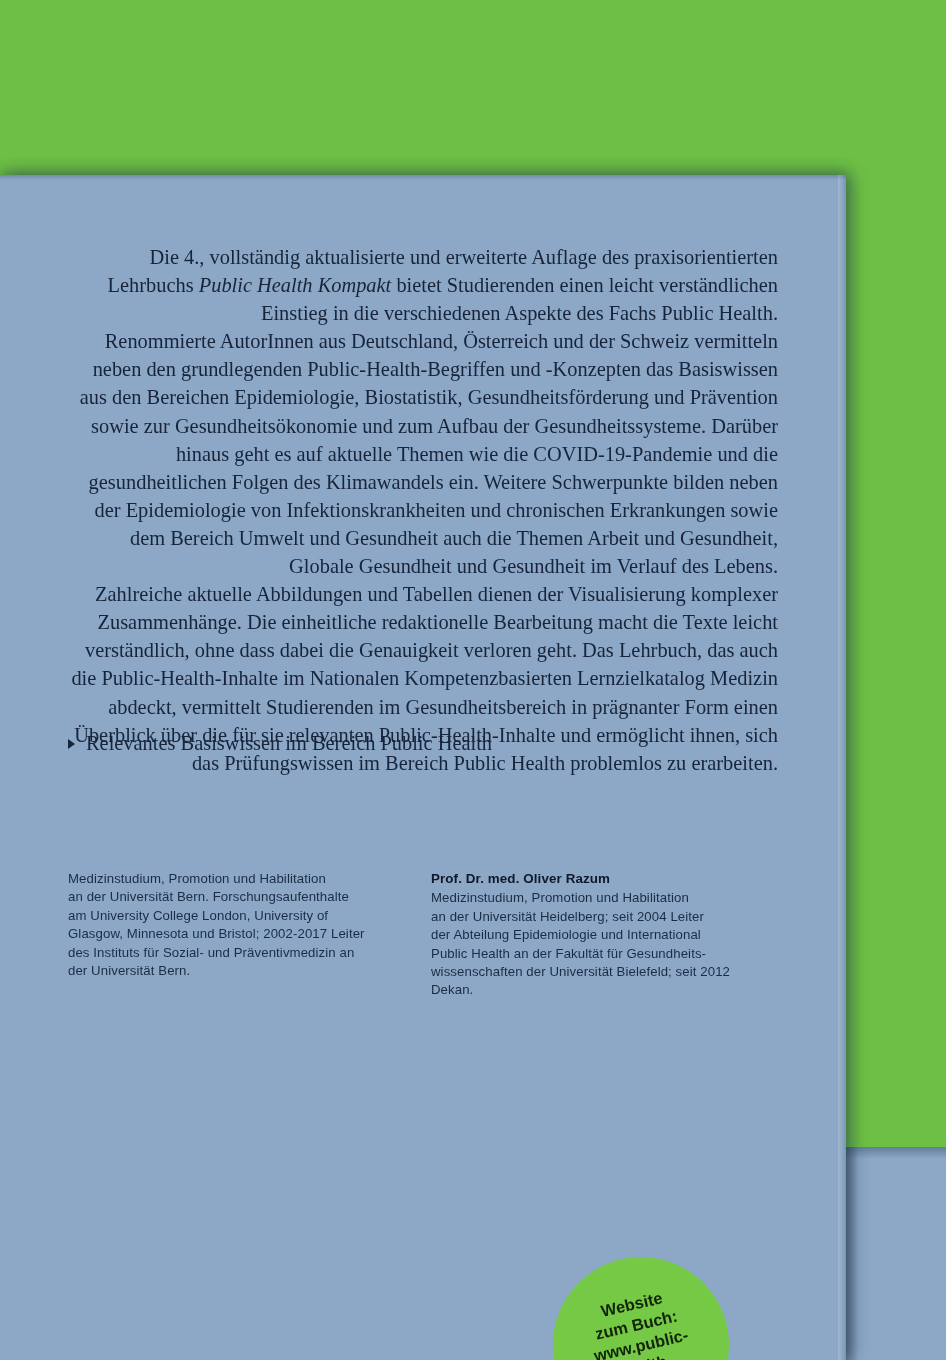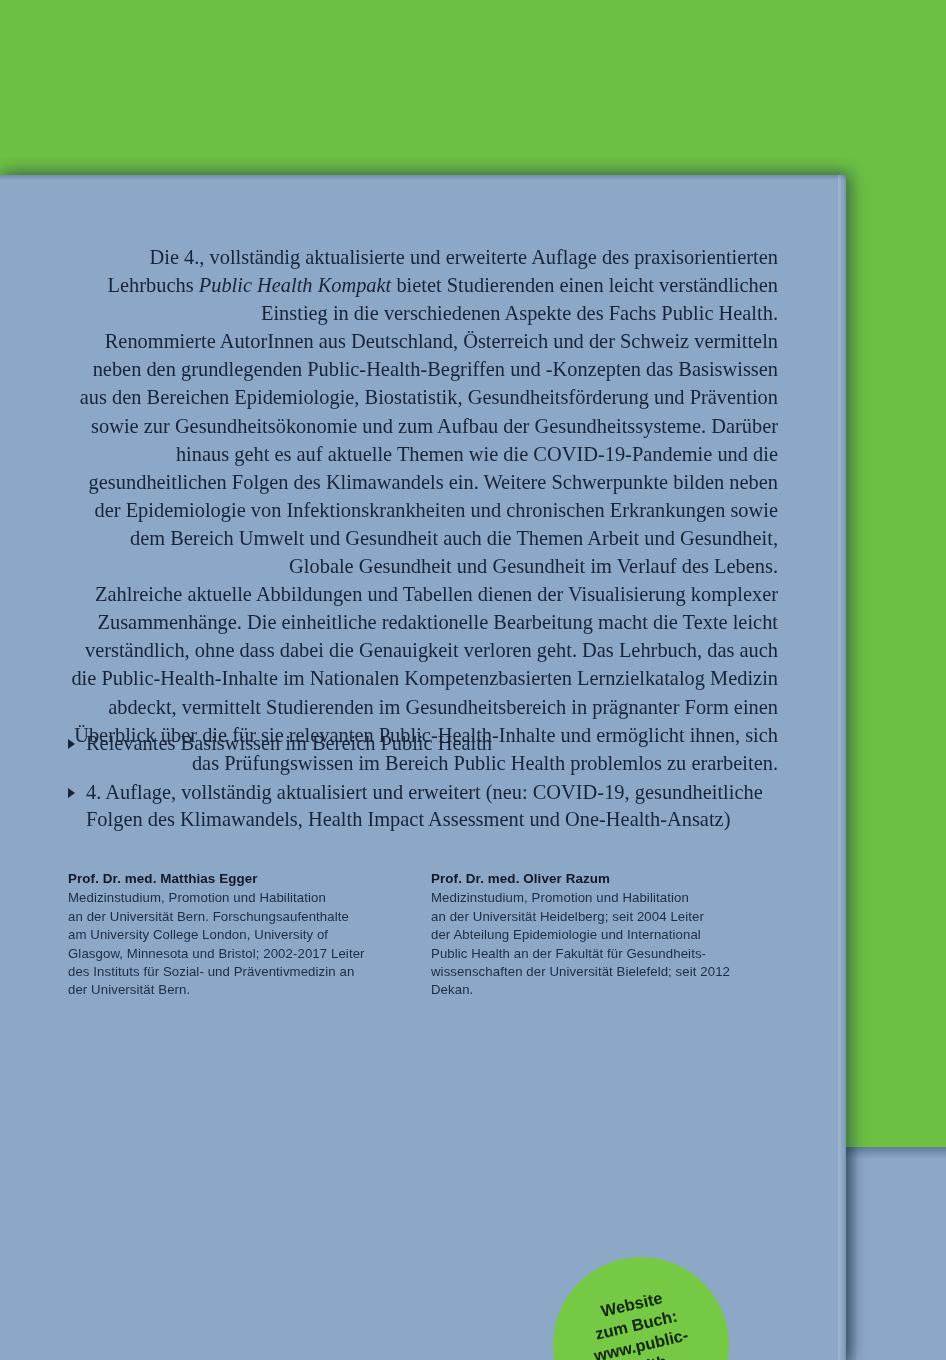--- a/index.html
+++ b/index.html
@@ -188,32 +188,25 @@
       <p>Zahlreiche aktuelle Abbildungen und Tabellen dienen der Visualisierung komplexer Zusammenhänge. Die einheitliche redaktionelle Bearbeitung macht die Texte leicht verständlich, ohne dass dabei die Genauigkeit verloren geht. Das Lehrbuch, das auch die Public-Health-Inhalte im Nationalen Kompetenzbasierten Lernzielkatalog Medizin abdeckt, vermittelt Studierenden im Gesundheitsbereich in prägnanter Form einen Überblick über die für sie relevanten Public-Health-Inhalte und ermöglicht ihnen, sich das Prüfungswissen im Bereich Public Health problemlos zu erarbeiten.</p>
     </div>
 
     <div class="bullets">
       <div class="bullet-row">
         <span class="bullet-mark">
             <i></i>
           </span>
         <span class="bullet-text">Relevantes Basiswissen im Bereich Public Health</span>
       </div>
-      <div class="bullet-row">
-        <span class="bullet-mark">
-            <i></i>
-          </span>
-        <span class="bullet-text">4. Auflage, vollständig aktualisiert und erweitert (neu: COVID-19, gesundheitliche Folgen des Klimawandels, Health Impact Assessment und One-Health-Ansatz)</span>
-      </div>
     </div>
 
     <div class="bios">
       <div class="bio-row">
         <div class="bio">
-          <div class="bio-name">Prof. Dr. med. Matthias Egger</div>
           <div class="bio-body">Medizinstudium, Promotion und Habilitation
 an der Universität Bern. Forschungsaufenthalte
 am University College London, University of
 Glasgow, Minnesota und Bristol; 2002-2017 Leiter
 des Instituts für Sozial- und Präventivmedizin an
 der Universität Bern.</div>
         </div>
         <div class="bio">
           <div class="bio-name">Prof. Dr. med. Oliver Razum</div>
           <div class="bio-body">Medizinstudium, Promotion und Habilitation

